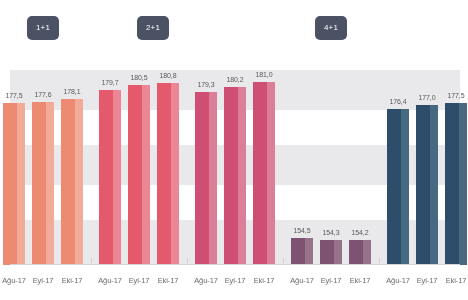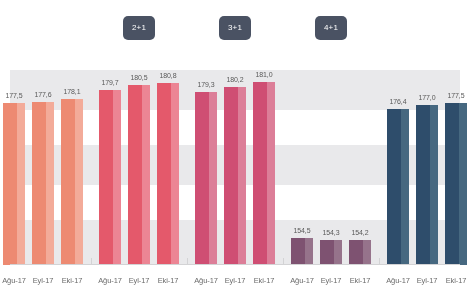--- a/index.html
+++ b/index.html
@@ -132,22 +132,22 @@
     transform: translateX(-50%);
     letter-spacing: -0.1px;
   }
 </style>
 </head>
 <body>
 
 <div id="chart-root">
 
   <div class="badge-row">
-      <div class="group-badge" style="left: 139px;">2+1</div>
-      <div class="group-badge" style="left: 235px;">3+1</div>
+      <div class="group-badge" style="left: 43px;">1+1</div>
+      <div class="group-badge" style="left: 153px;">2+1</div>
       <div class="group-badge" style="left: 331px;">4+1</div>
     </div>
 
   <div class="plot">
     <div class="band b1"></div>
     <div class="band b2"></div>
     <div class="band b3"></div>
     <div class="bars-layer">
         <div class="bar-wrap" style="left: -7px; height: 195px;">
           <div class="bar" style="height: 162.5px;">

